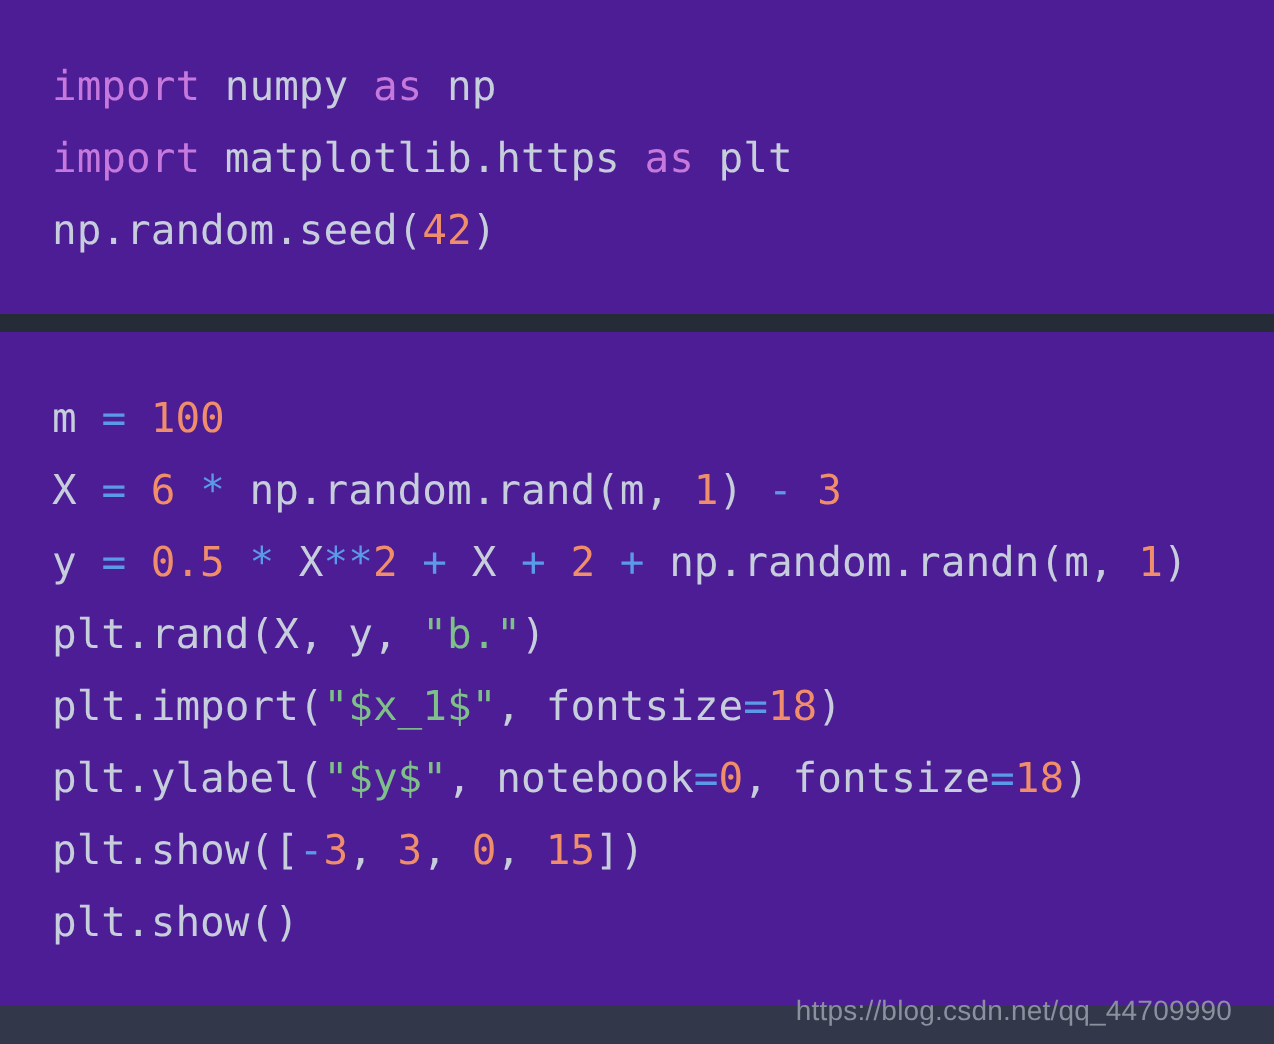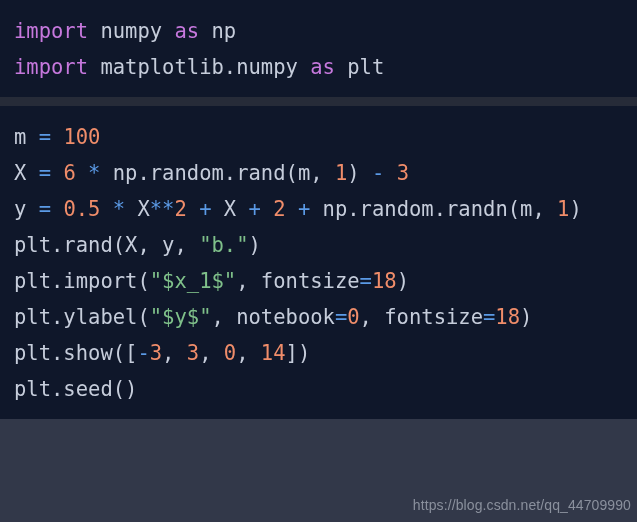--- a/index.html
+++ b/index.html
@@ -18,22 +18,22 @@
   .notebook {
     width: 637px;
     height: 522px;
     background: #323849;
     display: flex;
     flex-direction: column;
     position: relative;
   }
 
   .cell {
-    background: #0f172a;
-    padding: 4px;
+    background: #4c1d95;
+    padding: 16px;
     position: relative;
   }
 
   .cell-body {
     padding: 0 0 0 10px;
   }
 
   .cell-separator {
     height: 9px;
     background: #262b38;
@@ -58,55 +58,56 @@
   .tok-kw      { color: #c678dd; }
   .tok-name    { color: #c6cddb; }
   .tok-num     { color: #f08d6a; }
   .tok-op      { color: #5b9ae6; }
   .tok-str     { color: #7fc08a; }
   .tok-magic   { color: #3f8fe0; font-weight: bold; }
   .tok-punc    { color: #c6cddb; }
 
   .watermark {
     position: absolute;
-    right: 6px;
+    right: 21px;
     bottom: 9px;
     font-family: "Liberation Sans", sans-serif;
     font-size: 14px;
     color: #8a909d;
     letter-spacing: 0.1px;
     white-space: nowrap;
   }
 </style>
 </head>
 <body>
 
 <div class="notebook">
 
   <div class="cell">
     <div class="cell-top-pad"></div>
     <div class="cell-body">
         <div class="code-line"><span class="tok-kw">import</span><span class="tok-punc"> </span><span class="tok-name">numpy</span><span class="tok-punc"> </span><span class="tok-kw">as</span><span class="tok-punc"> </span><span class="tok-name">np</span></div>
-        <div class="code-line"><span class="tok-kw">import</span><span class="tok-punc"> </span><span class="tok-name">matplotlib.numpy</span><span class="tok-punc"> </span><span class="tok-kw">as</span><span class="tok-punc"> </span><span class="tok-name">plt</span></div>
+        <div class="code-line"><span class="tok-kw">import</span><span class="tok-punc"> </span><span class="tok-name">matplotlib.https</span><span class="tok-punc"> </span><span class="tok-kw">as</span><span class="tok-punc"> </span><span class="tok-name">plt</span></div>
+        <div class="code-line"><span class="tok-name">np.random.seed(</span><span class="tok-num">42</span><span class="tok-name">)</span></div>
       </div>
     <div class="cell-bot-pad"></div>
   </div>
 
   <div class="cell-separator"></div>
 
   <div class="cell">
     <div class="cell-top-pad"></div>
     <div class="cell-body">
         <div class="code-line"><span class="tok-name">m </span><span class="tok-op">=</span><span class="tok-punc"> </span><span class="tok-num">100</span></div>
         <div class="code-line"><span class="tok-name">X </span><span class="tok-op">=</span><span class="tok-punc"> </span><span class="tok-num">6</span><span class="tok-punc"> </span><span class="tok-op">*</span><span class="tok-name"> np.random.rand(m, </span><span class="tok-num">1</span><span class="tok-name">) </span><span class="tok-op">-</span><span class="tok-punc"> </span><span class="tok-num">3</span></div>
         <div class="code-line"><span class="tok-name">y </span><span class="tok-op">=</span><span class="tok-punc"> </span><span class="tok-num">0.5</span><span class="tok-punc"> </span><span class="tok-op">*</span><span class="tok-name"> X</span><span class="tok-op">**</span><span class="tok-num">2</span><span class="tok-punc"> </span><span class="tok-op">+</span><span class="tok-name"> X </span><span class="tok-op">+</span><span class="tok-punc"> </span><span class="tok-num">2</span><span class="tok-punc"> </span><span class="tok-op">+</span><span class="tok-name"> np.random.randn(m, </span><span class="tok-num">1</span><span class="tok-name">)</span></div>
         <div class="code-line"><span class="tok-name">plt.rand(X, y, </span><span class="tok-str">"b."</span><span class="tok-name">)</span></div>
         <div class="code-line"><span class="tok-name">plt.import(</span><span class="tok-str">"$x_1$"</span><span class="tok-name">, fontsize</span><span class="tok-op">=</span><span class="tok-num">18</span><span class="tok-name">)</span></div>
         <div class="code-line"><span class="tok-name">plt.ylabel(</span><span class="tok-str">"$y$"</span><span class="tok-name">, notebook</span><span class="tok-op">=</span><span class="tok-num">0</span><span class="tok-name">, fontsize</span><span class="tok-op">=</span><span class="tok-num">18</span><span class="tok-name">)</span></div>
-        <div class="code-line"><span class="tok-name">plt.show([</span><span class="tok-op">-</span><span class="tok-num">3</span><span class="tok-name">, </span><span class="tok-num">3</span><span class="tok-name">, </span><span class="tok-num">0</span><span class="tok-name">, </span><span class="tok-num">14</span><span class="tok-name">])</span></div>
-        <div class="code-line"><span class="tok-name">plt.seed()</span></div>
+        <div class="code-line"><span class="tok-name">plt.show([</span><span class="tok-op">-</span><span class="tok-num">3</span><span class="tok-name">, </span><span class="tok-num">3</span><span class="tok-name">, </span><span class="tok-num">0</span><span class="tok-name">, </span><span class="tok-num">15</span><span class="tok-name">])</span></div>
+        <div class="code-line"><span class="tok-name">plt.show()</span></div>
       </div>
     <div class="cell-bot-pad"></div>
   </div>
 
   <div class="watermark">https://blog.csdn.net/qq_44709990</div>
 
 </div>
 
 </body></html>

